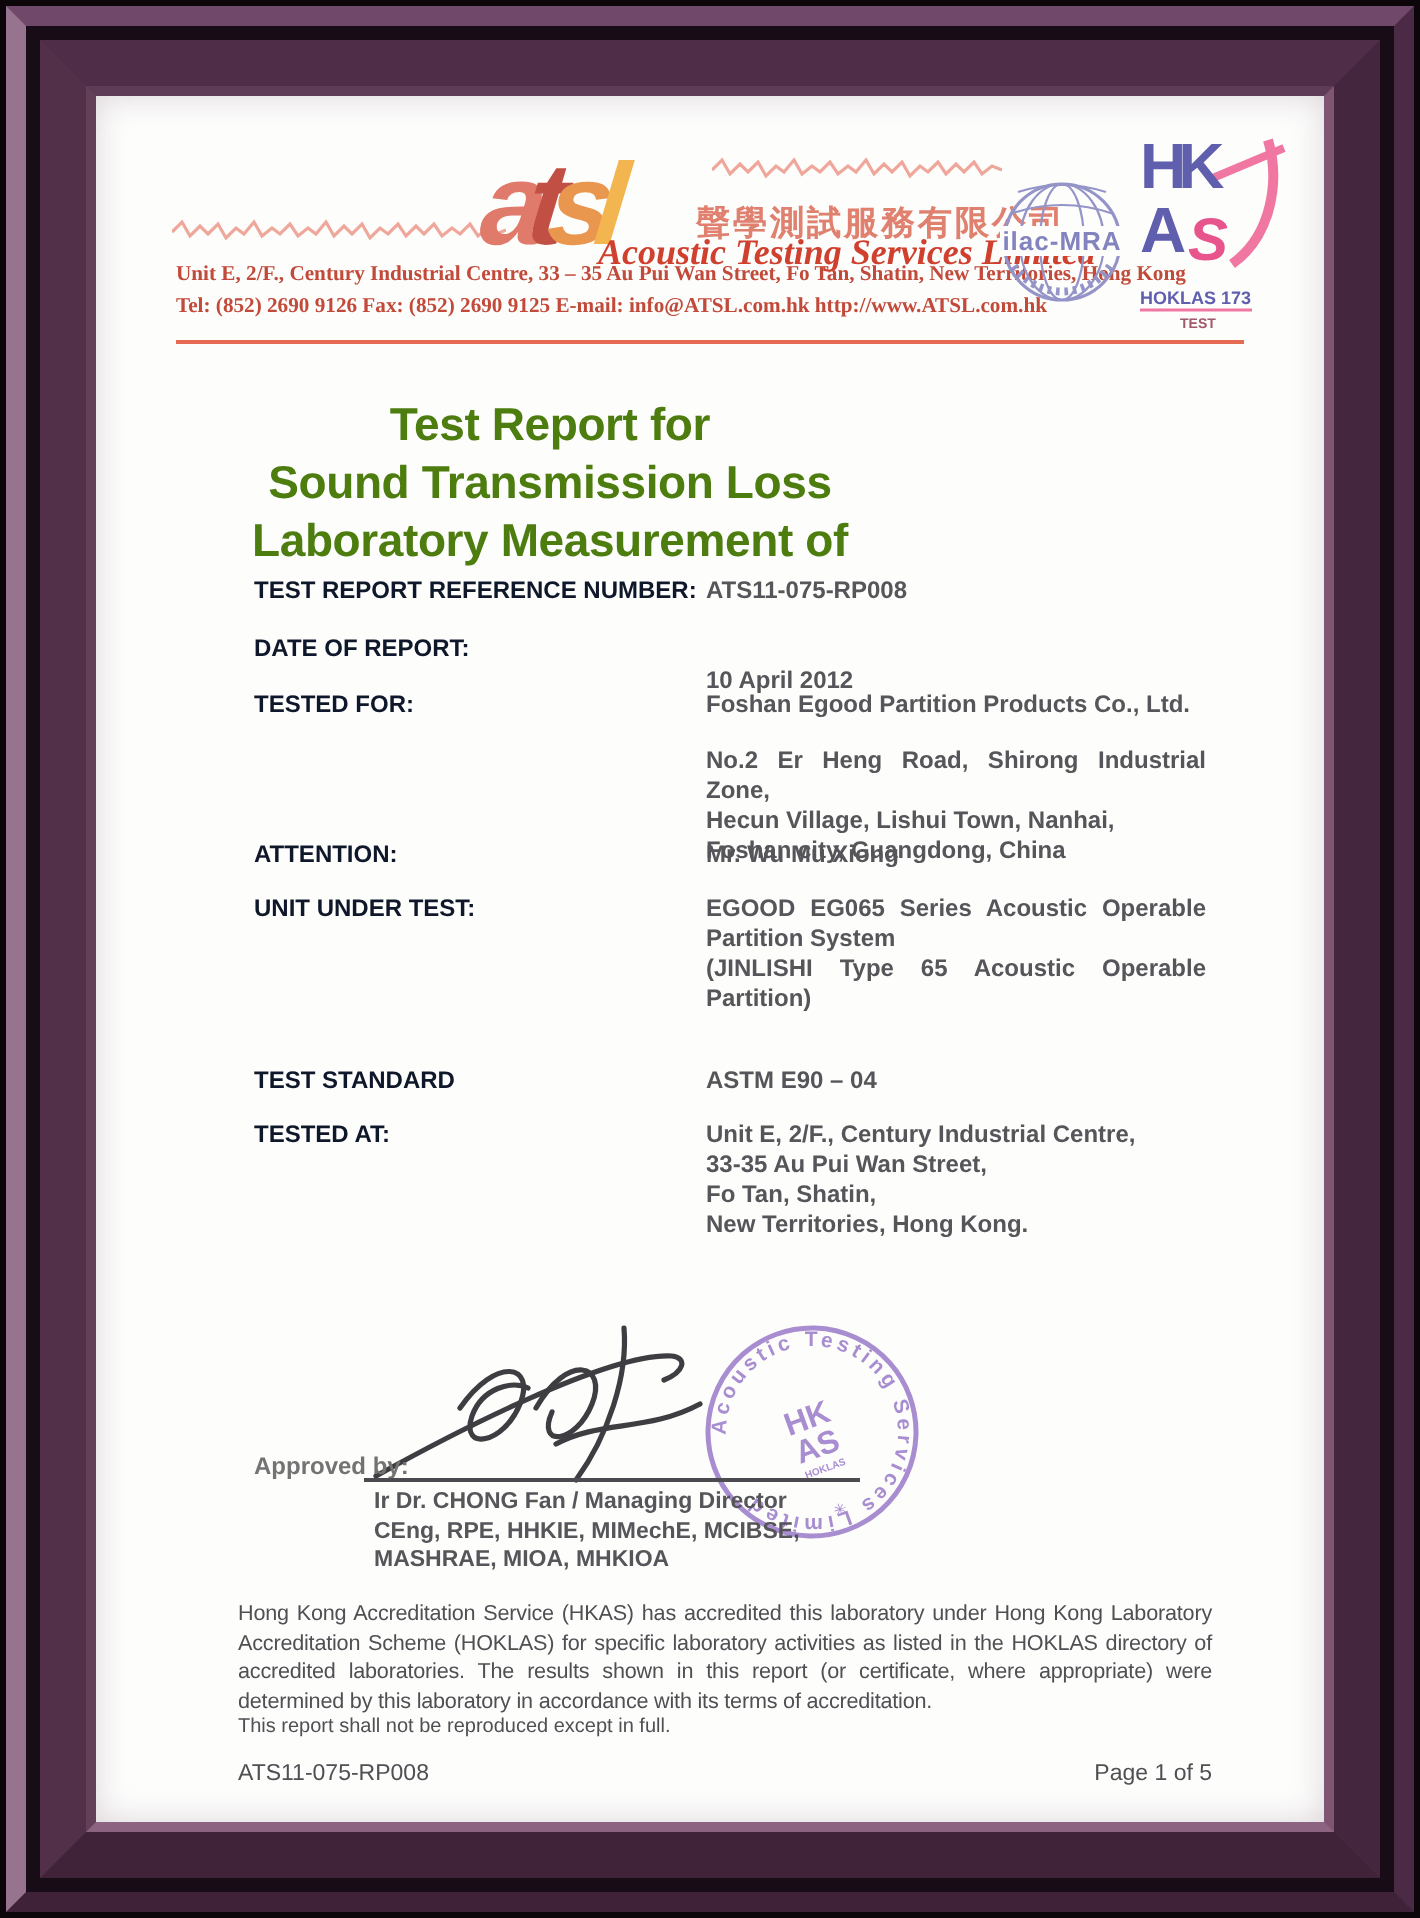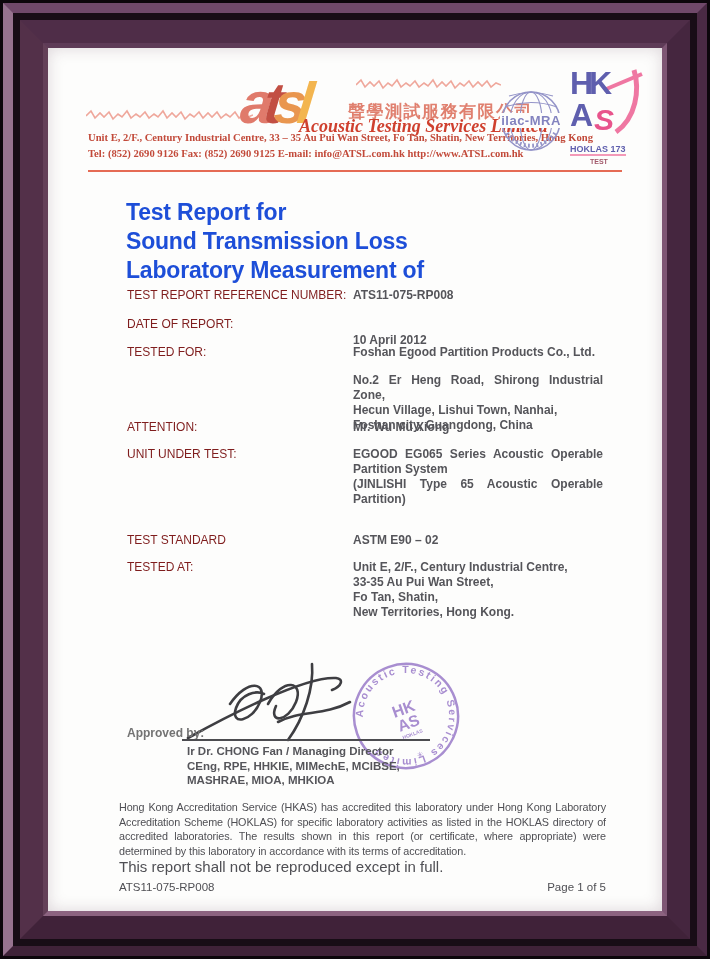--- a/index.html
+++ b/index.html
@@ -20,38 +20,38 @@
   .addr{position:absolute;left:40px;width:505px;font-family:"Liberation Serif",serif;font-weight:700;font-size:10.6px;color:#c24a3a;}
   .addr1{top:84px;}
   .addr2{top:100px;}
   .zigL{position:absolute;left:38px;top:60px;}
   .zigR{position:absolute;left:308px;top:28px;}
   .ilac{position:absolute;left:452px;top:28px;}
   .hkas{position:absolute;left:520px;top:16px;}
   .rule{position:absolute;left:40px;top:122px;width:534px;height:2px;background:#e56b54;}
 
   
-  .title{position:absolute;left:78px;top:150px;font-size:23px;font-weight:700;color:#1d4ed8;line-height:29px;letter-spacing:-0.2px;}
+  .title{position:absolute;left:78px;top:150px;font-size:23px;font-weight:700;color:#4d7c0f;line-height:29px;letter-spacing:-0.2px;text-align:center;}
 
   
-  .lab{position:absolute;left:79px;font-size:12px;font-weight:400;color:#7f1d1d;}
+  .lab{position:absolute;left:79px;font-size:12px;font-weight:700;color:#0f172a;}
   .val{position:absolute;left:305px;width:250px;font-size:12px;font-weight:700;color:#55555a;line-height:15px;}
   .ml{white-space:pre-line;}
   .stretch{text-align:justify;text-align-last:justify;}
 
   
   .approved{position:absolute;left:79px;top:678px;font-size:12px;font-weight:700;color:#737373;}
   .sigline{position:absolute;left:134px;top:691px;width:248px;height:2px;background:#4c4c50;}
   .signame{position:absolute;left:139px;top:696px;font-size:11.5px;font-weight:700;color:#55555a;line-height:14.5px;}
   .sigsvg{position:absolute;left:136px;top:612px;}
   .stamp{position:absolute;left:296px;top:606px;transform:rotate(-20deg);opacity:.85;}
 
   
   .acc{position:absolute;left:71px;top:752px;width:487px;font-size:10.8px;color:#4f4f54;line-height:14.6px;text-align:justify;letter-spacing:-0.1px;}
-  .repro{position:absolute;left:71px;top:810px;width:487px;font-size:15px;color:#4f4f54;}
+  .repro{position:absolute;left:71px;top:810px;width:487px;font-size:10px;color:#4f4f54;}
   .refrow{position:absolute;left:71px;top:833px;width:487px;display:flex;justify-content:space-between;font-size:11.5px;color:#4f4f54;}
   svg{display:block;}
   svg text{font-family:"Liberation Sans",sans-serif;}
 </style>
 </head>
 <body>
 
 <div class="stage">
 <div class="f f1">
 <div class="f f2">
@@ -123,21 +123,21 @@
 
   <div class="lab" style="top:399px">UNIT UNDER TEST:</div>
   <div class="val" style="top:399px">
     <div class="stretch">EGOOD EG065 Series Acoustic Operable</div>
     <div>Partition System</div>
     <div class="stretch">(JINLISHI Type 65 Acoustic Operable</div>
     <div>Partition)</div>
   </div>
 
   <div class="lab" style="top:485px">TEST STANDARD</div>
-  <div class="val" style="top:485px">ASTM E90 – 02</div>
+  <div class="val" style="top:485px">ASTM E90 – 04</div>
 
   <div class="lab" style="top:512px">TESTED AT:</div>
   <div class="val ml" style="top:512px">Unit E, 2/F., Century Industrial Centre,
 33-35 Au Pui Wan Street,
 Fo Tan, Shatin,
 New Territories, Hong Kong.</div>
 
   <svg class="sigsvg" width="170" height="90" viewBox="0 0 170 90">
     <g fill="none" stroke="#3e3e42" stroke-width="2.6" stroke-linecap="round">
       <path d="M4,78 C40,58 120,16 152,18 C160,19 158,26 148,30"></path>

